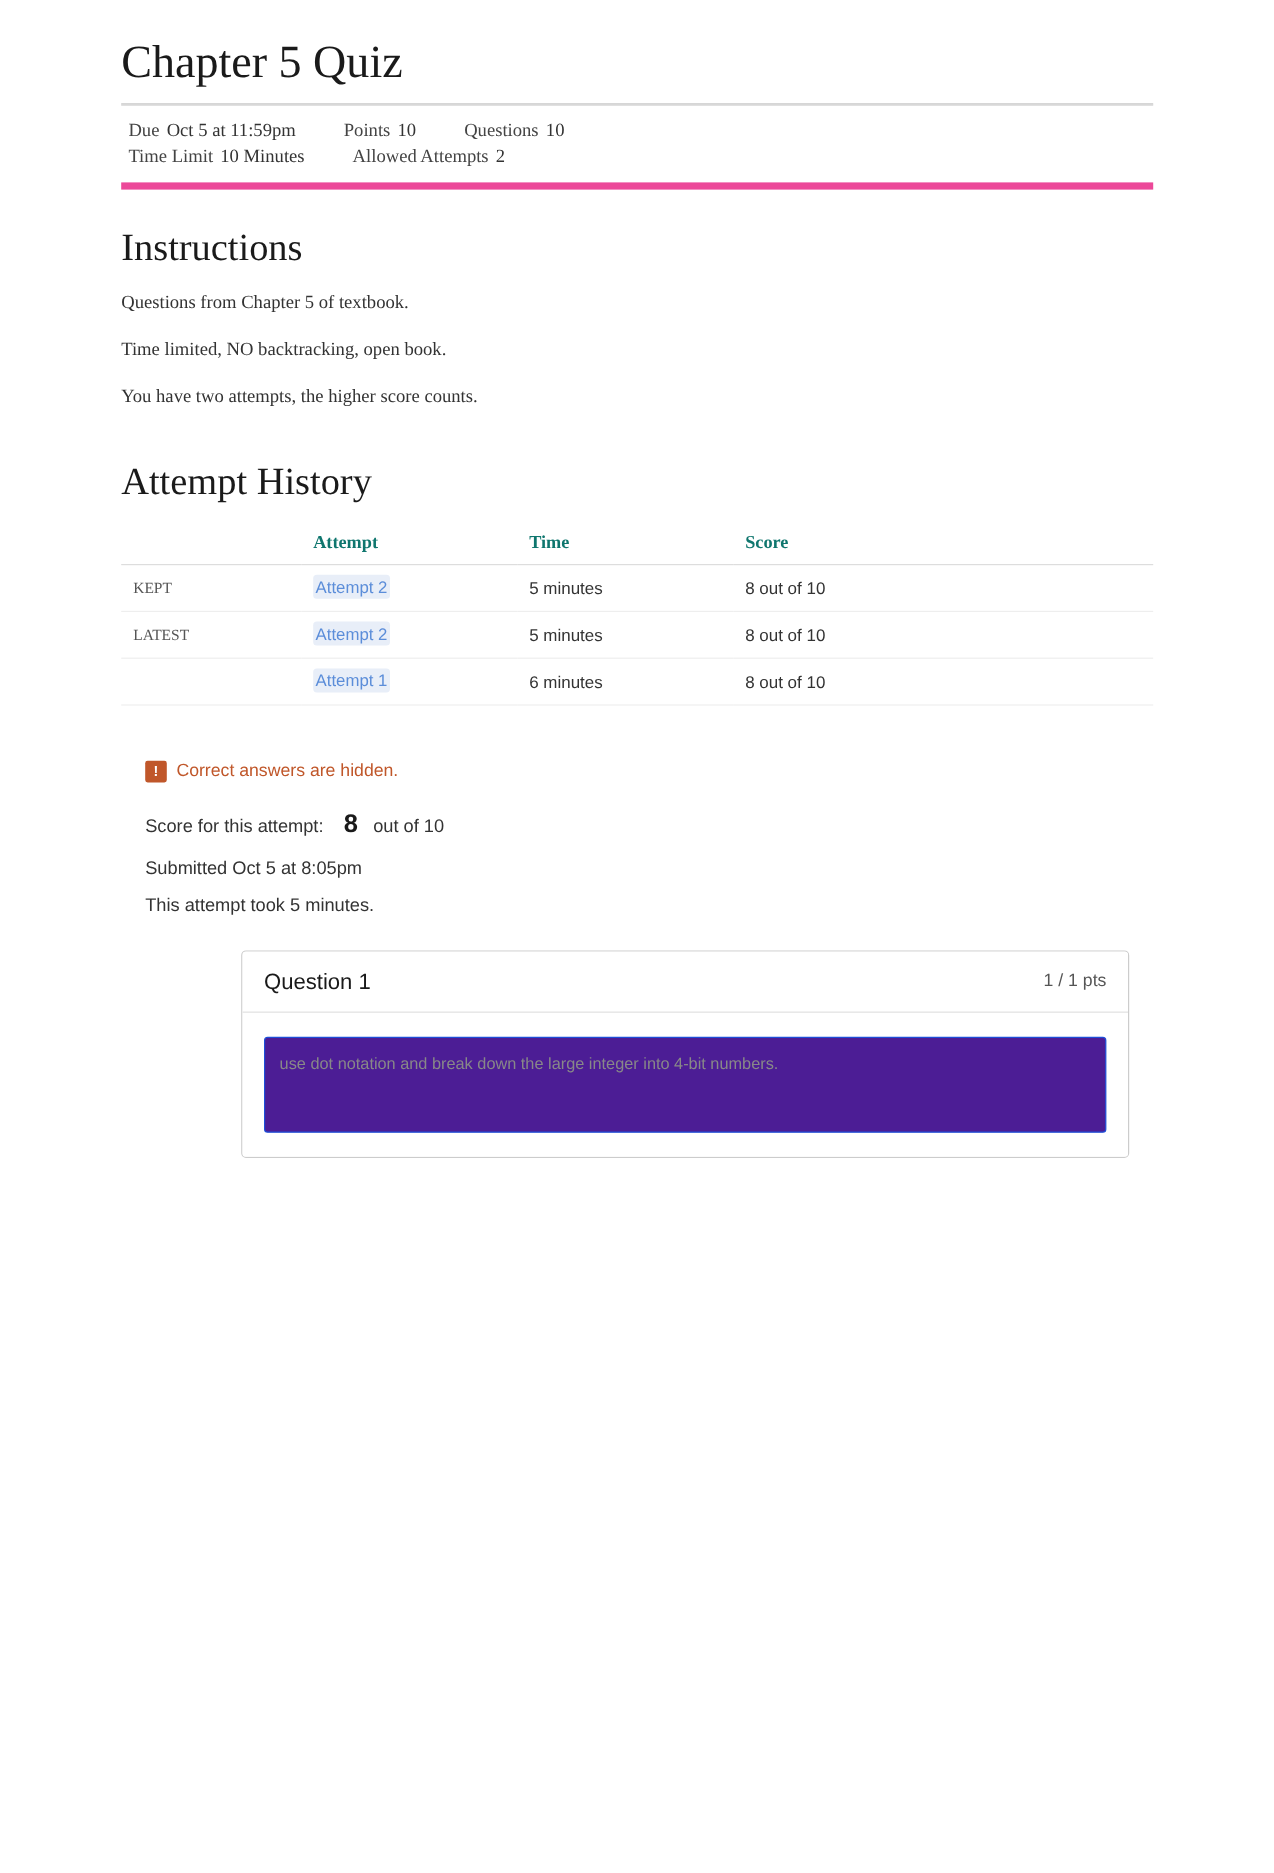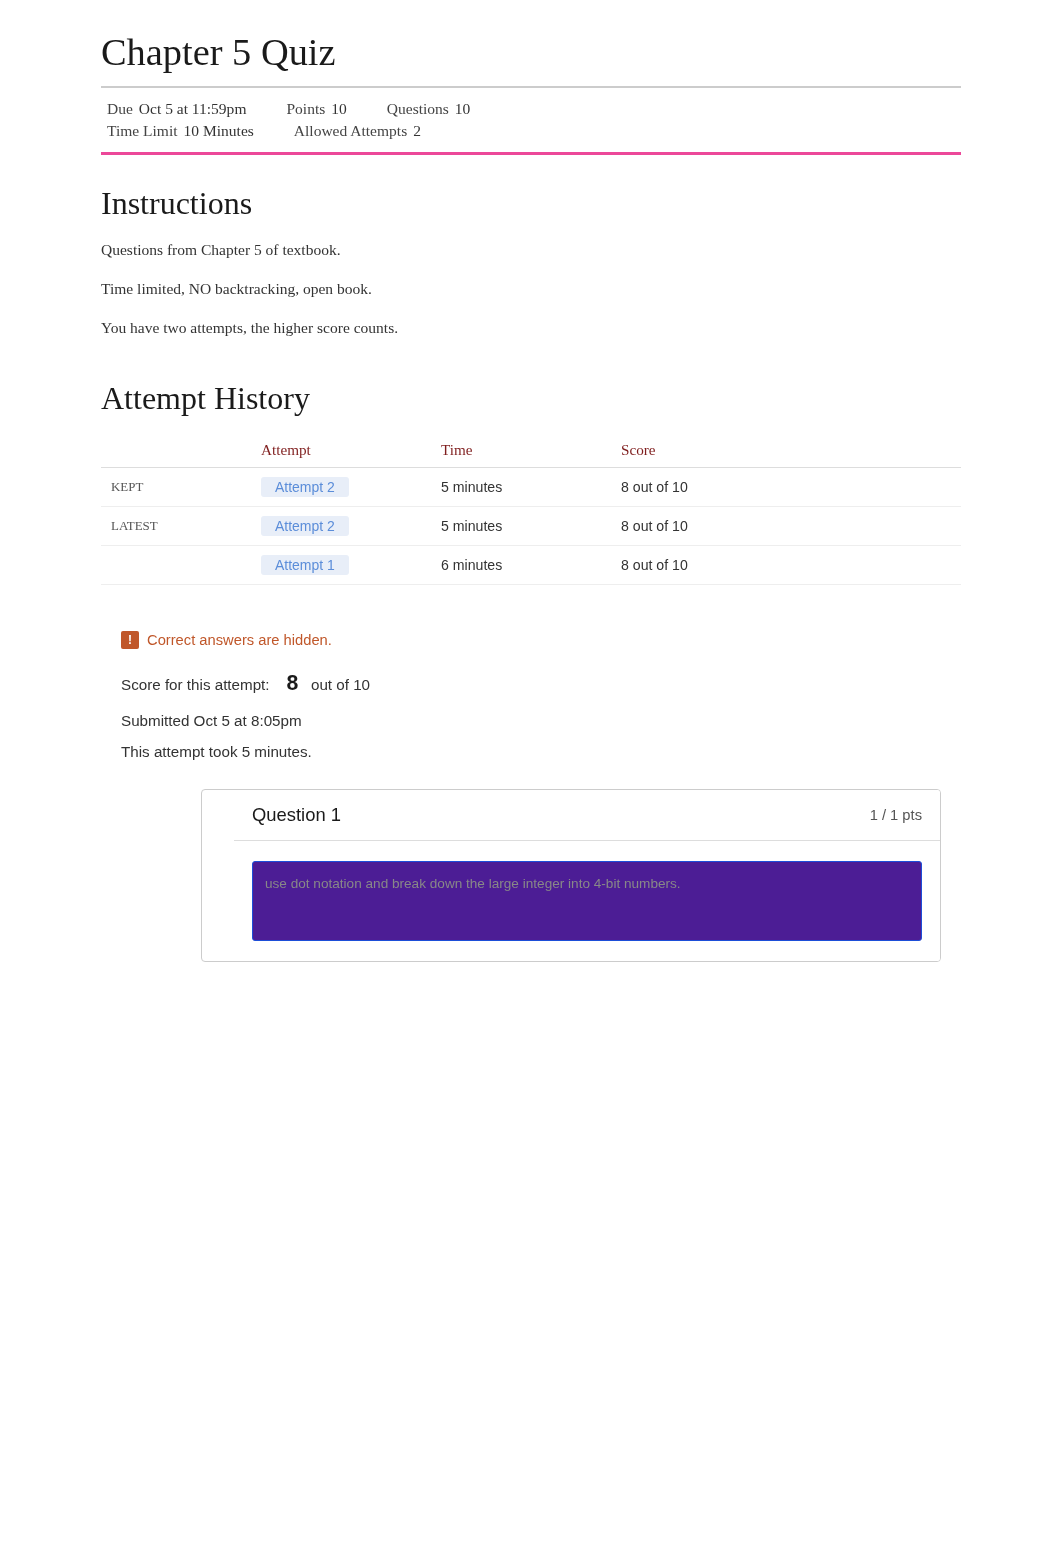--- a/index.html
+++ b/index.html
@@ -18,21 +18,21 @@
       padding: 30px 20px 60px 20px;
     }
     .quiz-title {
       font-size: 2.4em;
       font-weight: normal;
       margin-bottom: 12px;
       color: #1a1a1a;
     }
     .meta-bar {
       border-top: 1px solid #ccc;
-      border-bottom: 3px solid #ec4899;
+      border-bottom: 6px solid #ec4899;
       padding: 12px 6px;
       margin-bottom: 30px;
     }
     .meta-row {
       display: flex;
       flex-wrap: wrap;
       gap: 0 40px;
       font-size: 0.97em;
       color: #333;
       margin-bottom: 4px;
@@ -64,41 +64,41 @@
     }
     .attempt-table {
       width: 100%;
       border-collapse: collapse;
       margin-top: 10px;
       font-size: 0.95em;
     }
     .attempt-table th {
       text-align: left;
       padding: 8px 10px;
-      font-weight: normal;
-      color: #7f1d1d;
+      font-weight: bold;
+      color: #0f766e;
       border-bottom: 1px solid #ddd;
       margin-top: 16px;
     }
     .attempt-table td {
       padding: 10px 10px;
       vertical-align: middle;
       border-bottom: 1px solid #eee;
     }
     .attempt-table tr:first-child td { border-top: 1px solid #ddd; }
     .row-label {
       font-size: 0.85em;
       color: #555;
       font-family: Liberation Serif, serif;
     }
     .attempt-link {
       color: #5b8dd9;
       text-decoration: none;
       background: #e8eef8;
-      padding: 2px 14px;
+      padding: 2px 2px;
       border-radius: 3px;
       font-family: Arial, sans-serif;
       font-size: 0.92em;
     }
     .time-cell, .score-cell {
       font-family: Arial, sans-serif;
       color: #333;
       font-size: 0.93em;
     }
     .results-section {
@@ -139,21 +139,20 @@
       font-weight: bold;
       color: #1a1a1a;
     }
     .question-card {
       border: 1px solid #ccc;
       border-radius: 4px;
       margin-top: 24px;
       margin-left: 80px;
       margin-right: 0;
       overflow: hidden;
-      padding-left: 32px;
     }
     .question-header {
       display: flex;
       justify-content: space-between;
       align-items: center;
       padding: 14px 18px;
       background: #fff;
       border-bottom: 1px solid #ddd;
     }
     .question-title {

